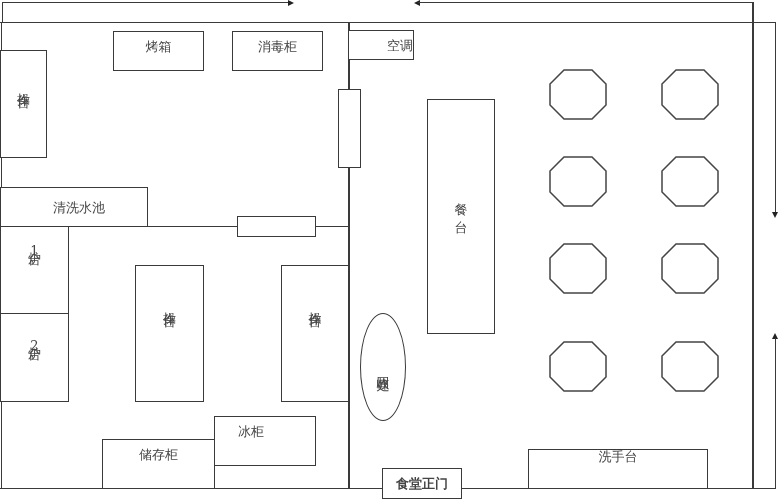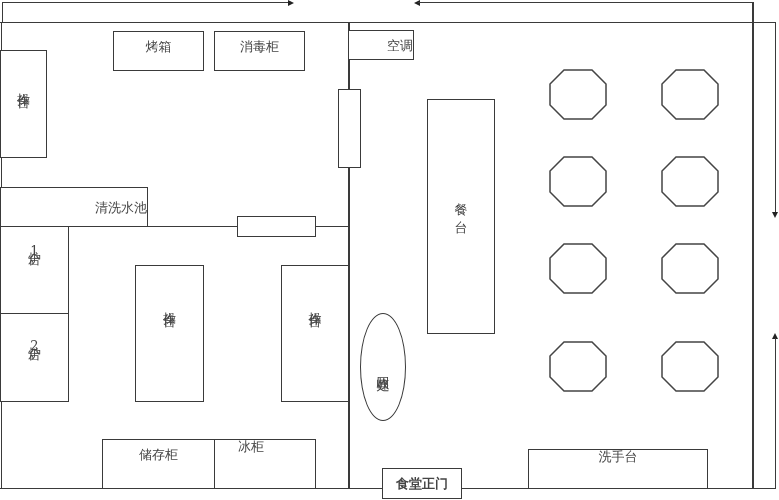--- a/index.html
+++ b/index.html
@@ -46,48 +46,48 @@
 
 <div class="line" style="left:0; top:22px; width:776px; height:1px;"></div>
 <div class="line" style="left:0; top:488px; width:776px; height:1px;"></div>
 <div class="line" style="left:1px; top:22px; width:1px; height:466px;"></div>
 <div class="line" style="left:348px; top:22px; width:2px; height:466px;"></div>
 <div class="line" style="left:0; top:226px; width:348px; height:1px;"></div>
 
 <div class="box" style="left:113px; top:31px; width:91px; height:40px; padding-top:8px;">
   <span class="label">烤箱</span>
 </div>
-<div class="box" style="left:214px; top:31px; width:91px; height:40px; padding-top:8px;">
+<div class="box" style="left:232px; top:31px; width:91px; height:40px; padding-top:8px;">
   <span class="label">消毒柜</span>
 </div>
 <div class="box" style="left:0; top:50px; width:47px; height:108px; padding-top:32px;">
   <span class="label vlabel">操作台</span>
 </div>
-<div class="box" style="left:0; top:187px; width:148px; height:40px; justify-content:flex-end; align-items:center; padding-left:10px;">
+<div class="box" style="left:0; top:187px; width:148px; height:40px; justify-content:center; align-items:center; padding-left:10px;">
   <span class="label">清洗水池</span>
 </div>
 <div class="box" style="left:237px; top:216px; width:79px; height:21px;"></div>
 <div class="box" style="left:338px; top:89px; width:23px; height:79px;"></div>
 
 <div class="box" style="left:0; top:226px; width:69px; height:88px; padding-top:14px;">
   <span class="label vlabel">炉台1</span>
 </div>
 <div class="box" style="left:0; top:313px; width:69px; height:89px; padding-top:22px;">
   <span class="label vlabel">炉台2</span>
 </div>
 <div class="box" style="left:135px; top:265px; width:69px; height:137px; padding-top:36px;">
   <span class="label vlabel">操作台</span>
 </div>
 <div class="box" style="left:281px; top:265px; width:68px; height:137px; padding-top:36px;">
   <span class="label vlabel">操作台</span>
 </div>
 <div class="box" style="left:102px; top:439px; width:113px; height:50px; padding-top:8px;">
   <span class="label">储存柜</span>
 </div>
-<div class="box" style="left:214px; top:439px; width:102px; height:50px; padding-right:28px;">
+<div class="box" style="left:214px; top:416px; width:102px; height:50px; padding-top:8px; padding-right:28px;">
   <span class="label">冰柜</span>
 </div>
 
 <div class="box center" style="left:348px; top:30px; width:66px; height:30px; justify-content:flex-end;">
   <span class="label">空调</span>
 </div>
 <div class="box" style="left:427px; top:99px; width:68px; height:235px; padding-top:92px;">
   <span class="label vlabel" style="letter-spacing:18px;">餐台</span>
 </div>
 <div class="oval" style="left:360px; top:313px; width:46px; height:108px;">

